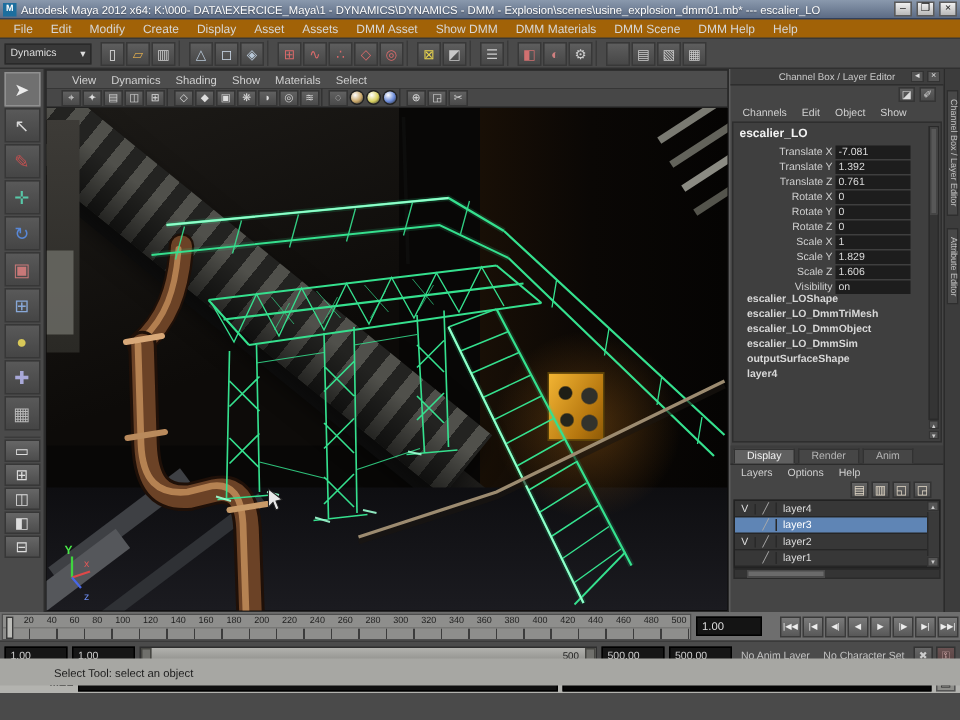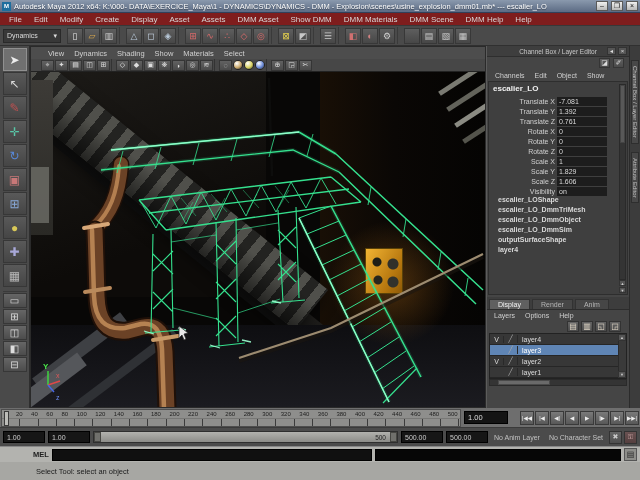--- a/index.html
+++ b/index.html
@@ -6,21 +6,21 @@
   html,body{width:640px;height:480px;overflow:hidden}
   body{position:relative;background:#4a4a4a;font-family:"Liberation Sans",sans-serif;font-size:8px;color:#ccc}
 
   
   .titlebar{height:13px;background:linear-gradient(#8a99ad,#5c6b84);display:flex;align-items:center;gap:3px;padding:0 2px;border-bottom:1px solid #32405a}
   .tb-icon{width:9px;height:9px;background:#1d6e9e;color:#fff;font-size:6px;line-height:9px;text-align:center;font-weight:bold;flex:none}
   .tb-title{flex:1;color:#fff;font-size:7.5px;white-space:nowrap;overflow:hidden;text-shadow:0 1px 1px rgba(0,0,0,.45)}
   .tb-btn{width:12px;height:10px;background:linear-gradient(#f0f0f0,#b8b8b8);border:1px solid #5a5a5a;color:#111;font-size:7px;line-height:8px;text-align:center;flex:none}
 
   
-  .menubar{height:13px;background:#7f1d1d;display:flex;align-items:center;padding-left:3px;border-bottom:1px solid #383838}
+  .menubar{height:13px;background:#a16207;display:flex;align-items:center;padding-left:3px;border-bottom:1px solid #383838}
   .menu-item{padding:0 6px;color:#d6d6d6;white-space:nowrap}
 
   
   .statusline{height:20px;background:#4a4a4a;display:flex;align-items:center;gap:1px;padding:0 3px;border-bottom:1px solid #303030}
   .menuset{width:58px;height:14px;background:#383838;border:1px solid #292929;display:flex;align-items:center;justify-content:space-between;padding:0 3px;font-size:7px;color:#ddd;margin-right:5px;flex:none}
   .sl-icon{width:16px;height:16px;background:linear-gradient(#5e5e5e,#474747);border:1px solid #383838;display:flex;align-items:center;justify-content:center;font-size:9px;flex:none}
   .sl-icon.sep{width:5px;height:17px;background:none;border:none;border-left:1px solid #3a3a3a;margin:0 1px}
 
   
   .main{position:absolute;top:46px;left:0;width:640px;height:362px;display:flex}
@@ -125,21 +125,21 @@
   .rr-label{color:#c2c2c2;font-size:7px;padding:0 3px;white-space:nowrap}
   .rr-icon{width:13px;height:13px;background:linear-gradient(#6a5252,#553f3f);border:1px solid #333;font-size:7px;display:flex;align-items:center;justify-content:center;color:#d8b0b0;flex:none}
   .rr-icon.gray{background:linear-gradient(#666,#4e4e4e);color:#ccc}
 
   .command-row{position:absolute;top:446px;left:0;width:640px;height:16px;background:#b3b3af;display:flex;align-items:center;gap:3px;padding:0 3px;border-top:1px solid #888}
   .cmd-label{margin-left:30px;color:#1e1e1e;font-weight:bold;font-size:7.5px;flex:none}
   .cmd-input{flex:1.3;height:12px;background:#101010;border:1px solid #000}
   .cmd-output{flex:1;height:12px;background:#060606;border:1px solid #000}
   .cmd-icon{width:13px;height:13px;background:#8e8e8a;border:1px solid #555;color:#222;font-size:8px;display:flex;align-items:center;justify-content:center;flex:none}
 
-  .help-row{position:absolute;top:462px;left:0;width:640px;height:18px;background:#a7a7a3;color:#1c1c1c;font-size:7.5px;display:flex;align-items:center;padding-left:36px}
+  .help-row{position:absolute;top:439px;left:0;width:640px;height:18px;background:#a7a7a3;color:#1c1c1c;font-size:7.5px;display:flex;align-items:center;padding-left:36px}
 </style>
 </head>
 <body>
 
 <div class="titlebar">
   <span class="tb-icon">M</span>
   <span class="tb-title">Autodesk Maya 2012 x64: K:\000- DATA\EXERCICE_Maya\1 - DYNAMICS\DYNAMICS - DMM - Explosion\scenes\usine_explosion_dmm01.mb*  ---  escalier_LO</span>
   <span class="tb-btn">–</span>
   <span class="tb-btn">❐</span>
   <span class="tb-btn">×</span>

